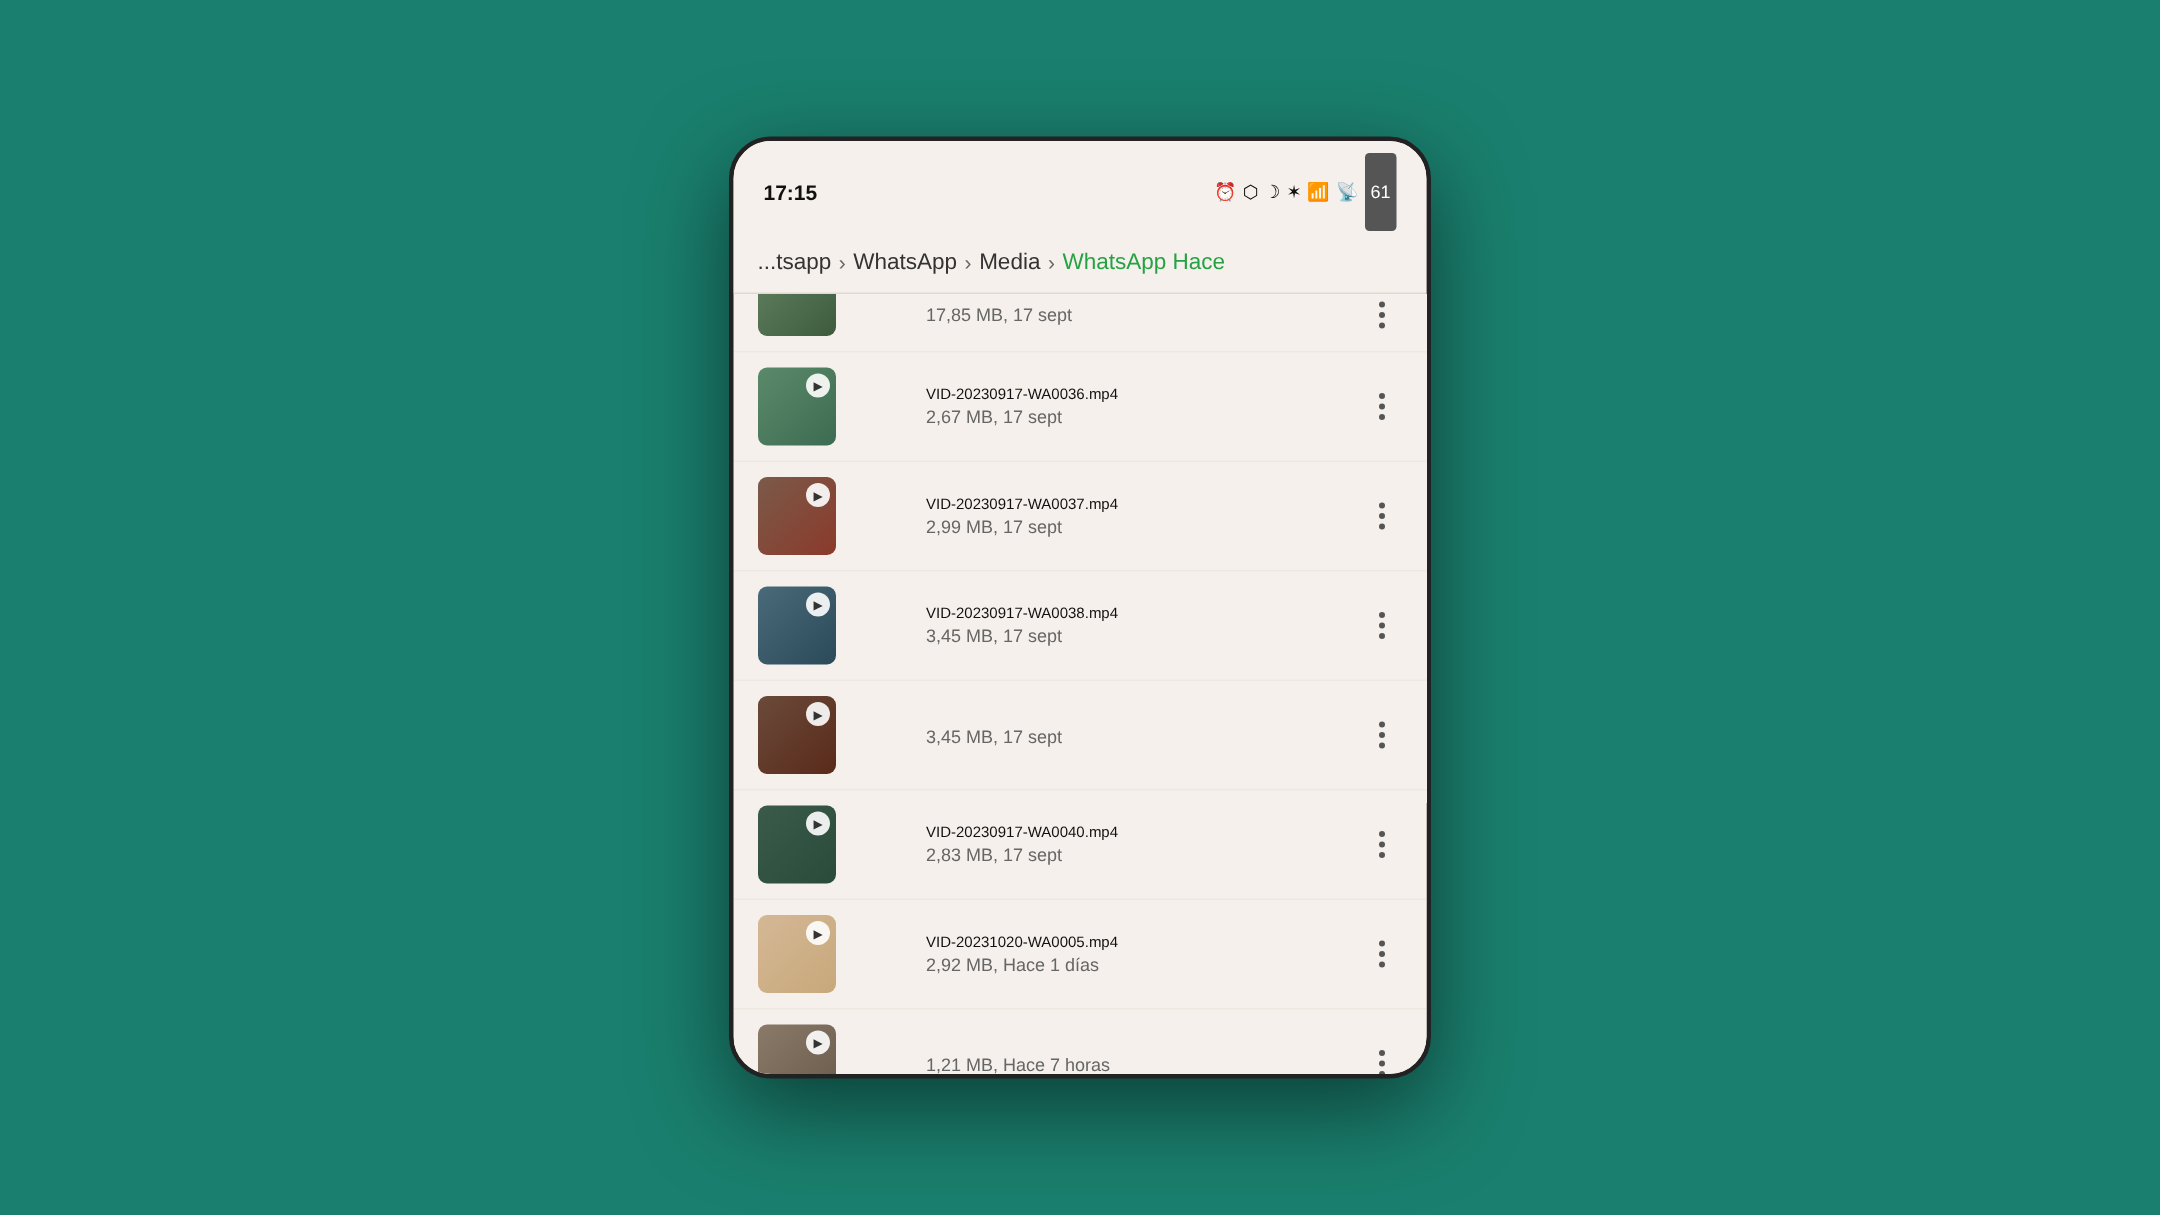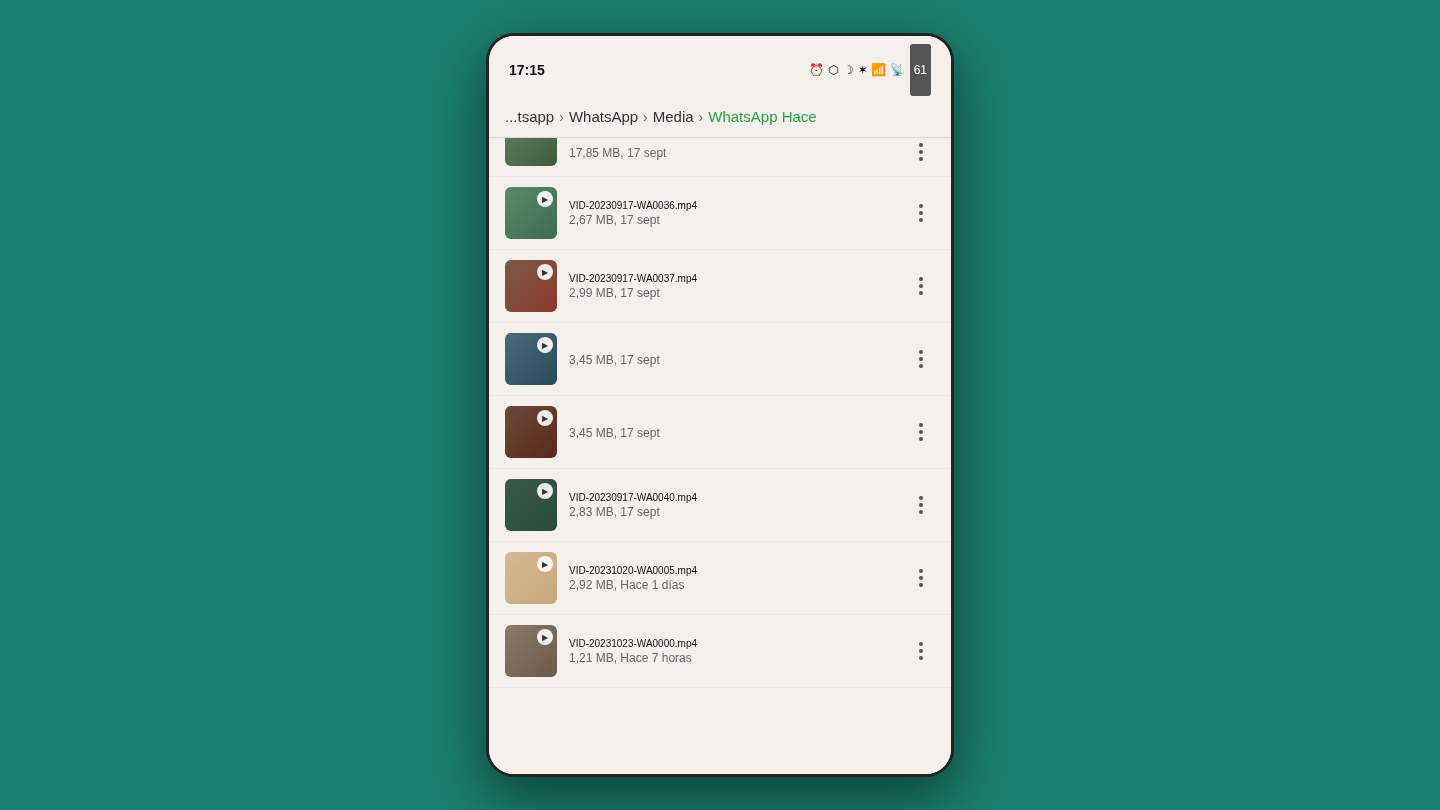--- a/index.html
+++ b/index.html
@@ -10,21 +10,21 @@
       background-color: #1a7f6e;
       display: flex;
       align-items: center;
       justify-content: center;
       font-family: 'Segoe UI', Arial, sans-serif;
       overflow: hidden;
     }
 
     .phone-frame {
       width: 468px;
-      height: 744px;
+      height: 628px;
       background: #f5f0eb;
       border-radius: 28px;
       border: 3px solid #222;
       overflow: hidden;
       display: flex;
       flex-direction: column;
       box-shadow: 0 20px 60px rgba(0,0,0,0.5);
     }
 
     
@@ -147,20 +147,21 @@
     .thumb-2 { background: linear-gradient(135deg, #7a5a4a, #8b3a2a); }
     .thumb-3 { background: linear-gradient(135deg, #4a6a7a, #2a4a5a); }
     .thumb-4 { background: linear-gradient(135deg, #6a4a3a, #5a2a1a); }
     .thumb-5 { background: linear-gradient(135deg, #3a5a4a, #2a4a3a); }
     .thumb-6 { background: linear-gradient(135deg, #d4b896, #c8a87a); }
     .thumb-7 { background: linear-gradient(135deg, #8a7a6a, #6a5a4a); }
 
     .file-info {
       flex: 1;
       min-width: 0;
+      margin-left: 48px;
     }
 
     .file-name {
       font-size: 10px;
       font-weight: 500;
       color: #111;
       white-space: nowrap;
       overflow: hidden;
       text-overflow: ellipsis;
     }
@@ -294,20 +295,21 @@
             <span></span>
         </div>
       </div>
     </div>
 
     <div class="file-item">
       <div class="file-thumbnail thumb-3">
         <div class="play-icon">▶</div>
       </div>
       <div class="file-info">
+        <div class="file-name">VID-20230917-WA0038.mp4</div>
         <div class="file-meta">3,45 MB, 17 sept</div>
       </div>
       <div class="more-btn">
         <div class="more-dots">
           <span></span>
             <span></span>
             <span></span>
         </div>
       </div>
     </div>
@@ -360,21 +362,20 @@
             <span></span>
         </div>
       </div>
     </div>
 
     <div class="file-item">
       <div class="file-thumbnail thumb-7">
         <div class="play-icon">▶</div>
       </div>
       <div class="file-info">
-        <div class="file-name">VID-20231023-WA0000.mp4</div>
         <div class="file-meta">1,21 MB, Hace 7 horas</div>
       </div>
       <div class="more-btn">
         <div class="more-dots">
           <span></span>
             <span></span>
             <span></span>
         </div>
       </div>
     </div>

